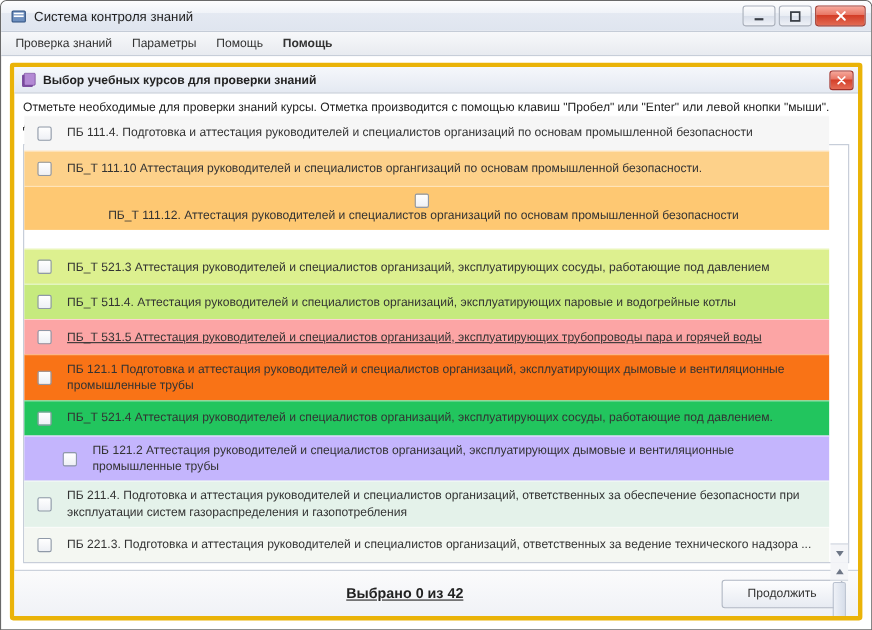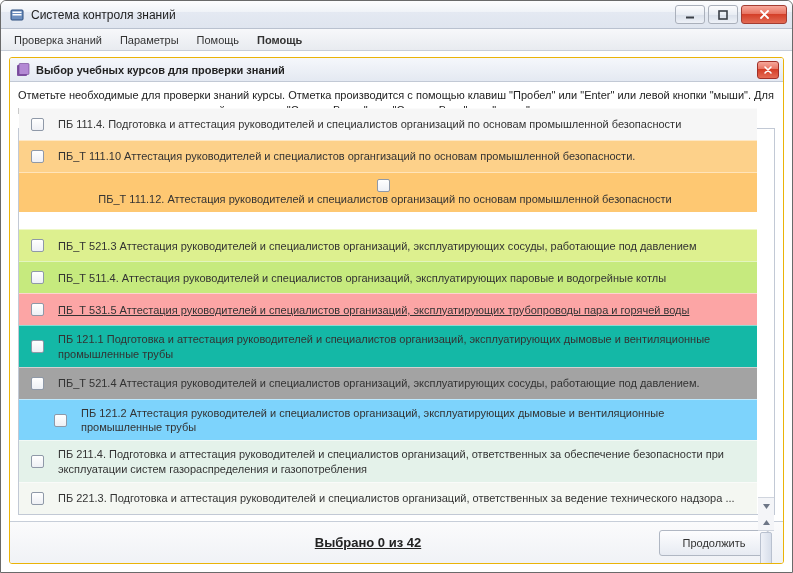--- a/index.html
+++ b/index.html
@@ -66,21 +66,21 @@
     cursor: default;
   }
   .menubar .menu-item.bold { font-weight: bold; }
 
   
   .content-area {
     padding: 6px 8px 8px 8px;
     height: calc(100% - 50px);
   }
   .panel {
-    border: 1px solid #eab308;
+    border: 4px solid #eab308;
     border-radius: 3px;
     height: 100%;
     display: flex;
     flex-direction: column;
     background: #fff;
     overflow: hidden;
   }
   .panel-header {
     height: 24px;
     background: linear-gradient(to bottom,#f5f7fb 0%, #e4e9f2 100%);
@@ -280,29 +280,29 @@
               <div class="row-text">ПБ_Т 521.3 Аттестация руководителей и специалистов организаций, эксплуатирующих сосуды, работающие под давлением</div>
             </div>
             <div class="row" style="background: rgb(198, 234, 126);">
               <div class="chk"></div>
               <div class="row-text">ПБ_Т 511.4. Аттестация руководителей и специалистов организаций, эксплуатирующих паровые и водогрейные котлы</div>
             </div>
             <div class="row" style="background: #fca5a5; text-decoration: underline;">
               <div class="chk"></div>
               <div class="row-text">ПБ_Т 531.5 Аттестация руководителей и специалистов организаций, эксплуатирующих трубопроводы пара и горячей воды</div>
             </div>
-            <div class="row" style="background: #14b8a6;">
+            <div class="row" style="background: #f97316;">
               <div class="chk"></div>
               <div class="row-text">ПБ 121.1 Подготовка и аттестация руководителей и специалистов организаций, эксплуатирующих дымовые и вентиляционные промышленные трубы</div>
             </div>
-            <div class="row" style="background: #a3a3a3;">
+            <div class="row" style="background: #22c55e;">
               <div class="chk"></div>
               <div class="row-text">ПБ_Т 521.4 Аттестация руководителей и специалистов организаций, эксплуатирующих сосуды, работающие под давлением.</div>
             </div>
-            <div class="row" style="background: #7dd3fc; padding-left: 29px;">
+            <div class="row" style="background: #c4b5fd; padding-left: 29px;">
               <div class="chk"></div>
               <div class="row-text">ПБ 121.2 Аттестация руководителей и специалистов организаций, эксплуатирующих  дымовые и вентиляционные промышленные трубы</div>
             </div>
             <div class="row" style="background: rgb(228, 242, 234);">
               <div class="chk"></div>
               <div class="row-text">ПБ 211.4. Подготовка и аттестация руководителей и специалистов организаций, ответственных за обеспечение безопасности при эксплуатации систем газораспределения и газопотребления</div>
             </div>
             <div class="row" style="background: rgb(244, 247, 242);">
               <div class="chk"></div>
               <div class="row-text">ПБ 221.3. Подготовка и аттестация руководителей и специалистов организаций, ответственных за ведение технического надзора ...</div>

